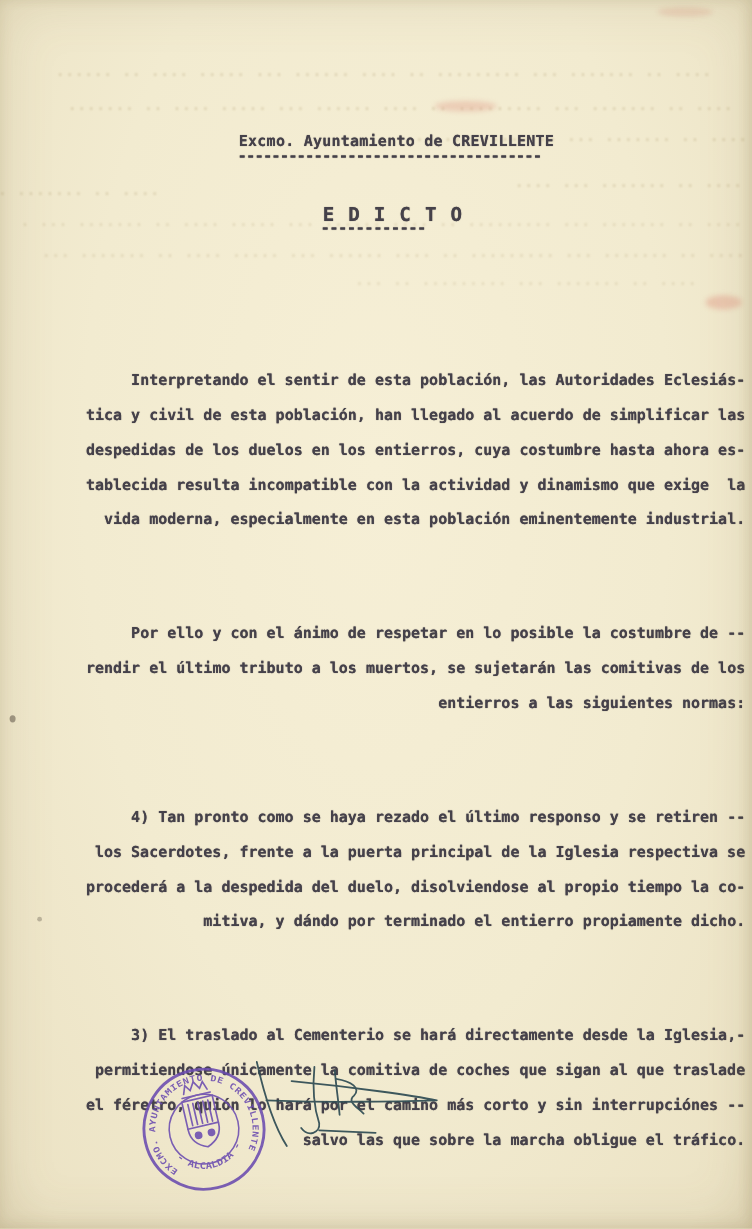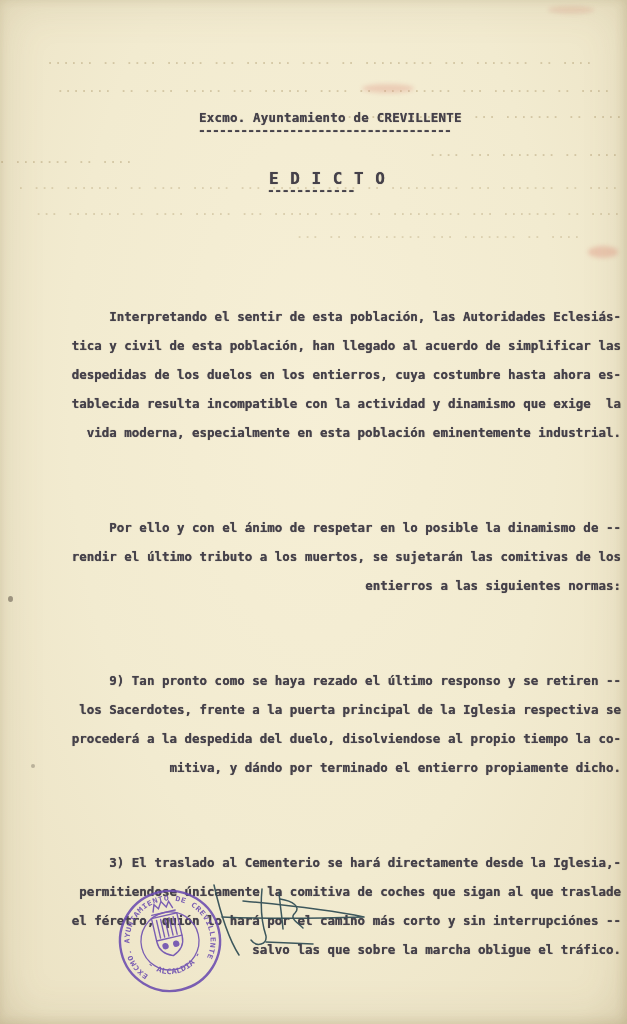--- a/index.html
+++ b/index.html
@@ -52,24 +52,24 @@
   <div class="hdr-dash typed">------------------------------------</div>
   <div class="ttl typed">E D I C T O</div>
   <div class="ttl-dash typed">------------</div>
 
   <div class="bodytext typed">
     <p>        Interpretando el sentir de esta población, las Autoridades Eclesiás-
 tica y civil de esta población, han llegado al acuerdo de simplificar las
 despedidas de los duelos en los entierros, cuya costumbre hasta ahora es-
 tablecida resulta incompatible con la actividad y dinamismo que exige  la
 vida moderna, especialmente en esta población eminentemente industrial.</p>
-    <p>        Por ello y con el ánimo de respetar en lo posible la dinamismo de --
+    <p>        Por ello y con el ánimo de respetar en lo posible la costumbre de --
 rendir el último tributo a los muertos, se sujetarán las comitivas de los
 entierros a las siguientes normas:</p>
-    <p>        9) Tan pronto como se haya rezado el último responso y se retiren --
+    <p>        4) Tan pronto como se haya rezado el último responso y se retiren --
 los Sacerdotes, frente a la puerta principal de la Iglesia respectiva se
 procederá a la despedida del duelo, disolviendose al propio tiempo la co-
 mitiva, y dándo por terminado el entierro propiamente dicho.</p>
     <p>        3) El traslado al Cementerio se hará directamente desde la Iglesia,-
 permitiendose únicamente la comitiva de coches que sigan al que traslade
 el féretro, quión lo hará por el camino más corto y sin interrupciónes --
 salvo las que sobre la marcha obligue el tráfico.</p>
     
     
     

